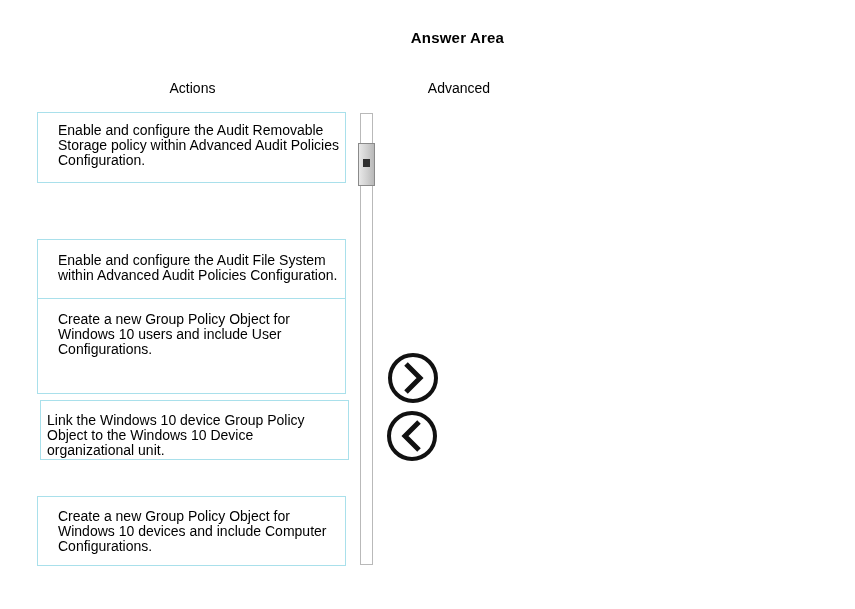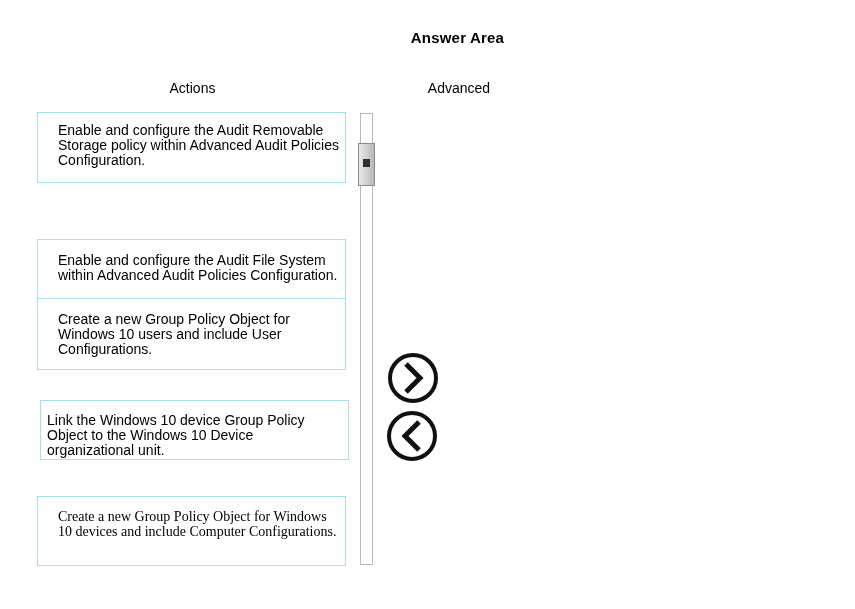--- a/index.html
+++ b/index.html
@@ -43,23 +43,23 @@
     border: 1px solid #a9e0eb;
     background: #ffffff;
     box-sizing: border-box;
     font-size: 14px;
     line-height: 15px;
     padding: 10px 4px 0 20px;
     cursor: default;
   }
   #action-box-0 { top: 112px; height: 71px; }
   #action-box-1 { top: 197px; height: 78px; padding-top: 13px; margin-top: 42px; }
-  #action-box-2 { top: 298px; height: 72px; padding-top: 13px; }
+  #action-box-2 { top: 298px; height: 96px; padding-top: 13px; }
   #action-box-3 { top: 400px; height: 60px; left: 40px; padding-top: 12px; padding-left: 6px; }
-  #action-box-4 { top: 496px; height: 70px; padding-top: 12px; font-family: Liberation Serif, serif; }
+  #action-box-4 { top: 496px; height: 70px; padding-top: 12px; }
 
   .scrollbar-track {
     position: absolute;
     left: 360px;
     top: 113px;
     width: 13px;
     height: 452px;
     border: 1px solid #b9b9b9;
     background: #ffffff;
     box-sizing: border-box;

